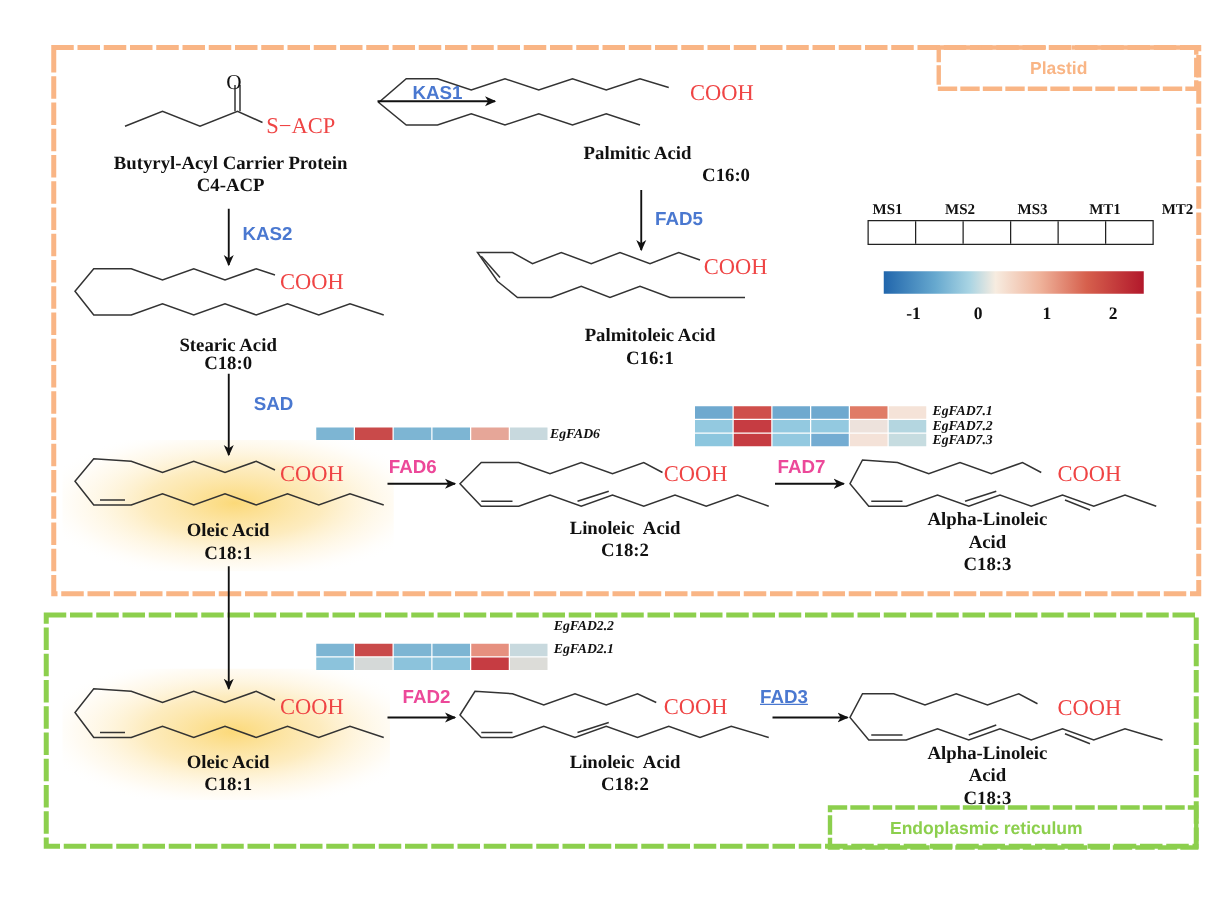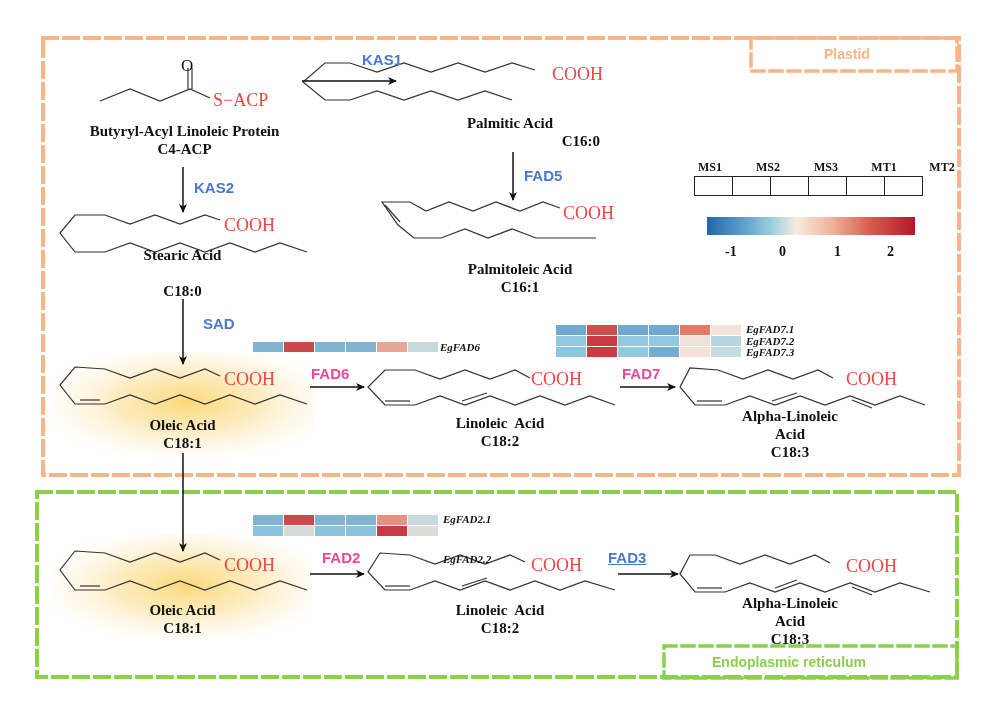--- a/index.html
+++ b/index.html
@@ -106,33 +106,33 @@
     <line x1="310" y1="574" x2="364" y2="574"></line>
     <line x1="618" y1="574" x2="678" y2="574"></line>
   </g>
 </svg>
 
 <div class="region-lbl" style="left:824px; top:46px; color:#f9b585;">Plastid</div>
 <div class="region-lbl" style="left:712px; top:654px; color:#8ccf4d;">Endoplasmic reticulum</div>
 
 <div class="lbl" style="left:181px; top:57px; font-weight:normal; font-size:17px;">O</div>
 <div class="cooh" style="left:213px; top:90px;">S−ACP</div>
-<div class="lbl" style="left:62px; top:123px; width:245px;">Butyryl-Acyl Linoleic Protein</div>
+<div class="lbl" style="left:62px; top:123px; width:245px;">Butyryl-Acyl Carrier Protein</div>
 <div class="lbl" style="left:62px; top:141px; width:245px;">C4-ACP</div>
 
 <div class="cooh" style="left:552px; top:64px;">COOH</div>
 <div class="lbl" style="left:420px; top:115px; width:180px;">Palmitic Acid</div>
 <div class="lbl" style="left:420px; top:133px; width:180px;text-align:right;">C16:0</div>
 
 <div class="cooh" style="left:563px; top:203px;">COOH</div>
 <div class="lbl" style="left:420px; top:261px; width:200px;">Palmitoleic Acid</div>
 <div class="lbl" style="left:420px; top:279px; width:200px;">C16:1</div>
 
 <div class="cooh" style="left:224px; top:215px;">COOH</div>
-<div class="lbl" style="left:100px; top:247px; width:165px;">Stearic Acid</div>
+<div class="lbl" style="left:100px; top:269px; width:165px;">Stearic Acid</div>
 <div class="lbl" style="left:100px; top:283px; width:165px;">C18:0</div>
 
 <div class="cooh" style="left:224px; top:369px;">COOH</div>
 <div class="lbl" style="left:100px; top:417px; width:165px;">Oleic Acid</div>
 <div class="lbl" style="left:100px; top:435px; width:165px;">C18:1</div>
 
 <div class="cooh" style="left:531px; top:369px;">COOH</div>
 <div class="lbl" style="left:410px; top:415px; width:180px; word-spacing:4px;">Linoleic Acid</div>
 <div class="lbl" style="left:410px; top:433px; width:180px;">C18:2</div>
 
@@ -147,21 +147,21 @@
 
 <div class="cooh" style="left:531px; top:555px;">COOH</div>
 <div class="lbl" style="left:410px; top:602px; width:180px; word-spacing:4px;">Linoleic Acid</div>
 <div class="lbl" style="left:410px; top:620px; width:180px;">C18:2</div>
 
 <div class="cooh" style="left:846px; top:556px;">COOH</div>
 <div class="lbl" style="left:700px; top:595px; width:180px;">Alpha-Linoleic</div>
 <div class="lbl" style="left:700px; top:613px; width:180px;">Acid</div>
 <div class="lbl" style="left:700px; top:631px; width:180px;">C18:3</div>
 
-<div class="enz blue" style="left:330px; top:51px;margin-left:32px;">KAS1</div>
+<div class="enz blue" style="left:330px; top:66px;">KAS1</div>
 <div class="enz blue" style="left:194px; top:179px;">KAS2</div>
 <div class="enz blue" style="left:524px; top:167px;text-align:center;">FAD5</div>
 <div class="enz blue" style="left:203px; top:315px;">SAD</div>
 <div class="enz red" style="left:311px; top:365px;">FAD6</div>
 <div class="enz red" style="left:622px; top:365px;">FAD7</div>
 <div class="enz red" style="left:322px; top:549px;">FAD2</div>
 <div class="enz blue" style="left:608px; top:549px;text-decoration:underline;">FAD3</div>
 
 <div class="hm" style="left:253px; top:342px;">
     <div class="cell" style="background: rgb(125, 181, 211);"></div>
@@ -205,21 +205,21 @@
     <div class="cell" style="background: rgb(230, 144, 127);"></div>
     <div class="cell" style="background: rgb(200, 217, 222);"></div>
     <div class="cell" style="background: rgb(140, 195, 220);"></div>
     <div class="cell" style="background: rgb(213, 217, 216);"></div>
     <div class="cell" style="background: rgb(140, 195, 220);"></div>
     <div class="cell" style="background: rgb(140, 195, 220);"></div>
     <div class="cell" style="background: rgb(198, 60, 66);"></div>
     <div class="cell" style="background: rgb(220, 220, 216);"></div>
   </div>
 <div class="gene" style="left:443px; top:514px;font-style:italic;">EgFAD2.1</div>
-<div class="gene" style="left:443px; top:554px;">EgFAD2.2</div>
+<div class="gene" style="left:443px; top:496px;">EgFAD2.2</div>
 
 <div class="legend-hdr" style="left:691px; top:160px;gap:20px;">
   <span>MS1</span>
   <span>MS2</span>
   <span>MS3</span>
   <span>MT1</span>
   <span>MT2</span>
   <span>MT3</span>
 </div>
 <div class="legend-boxes" style="left:694px; top:176px;">

